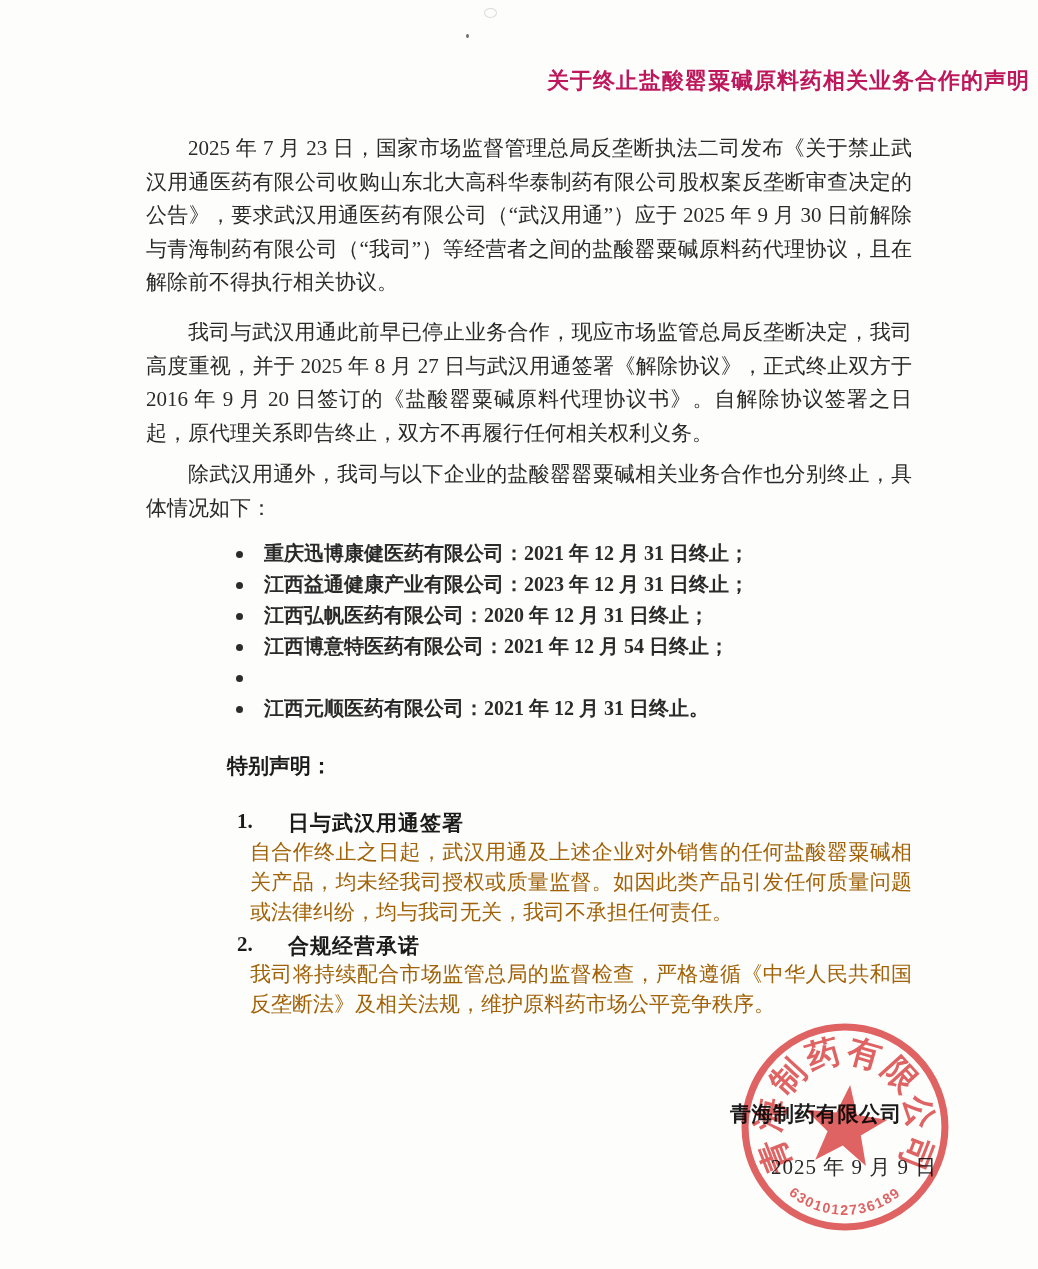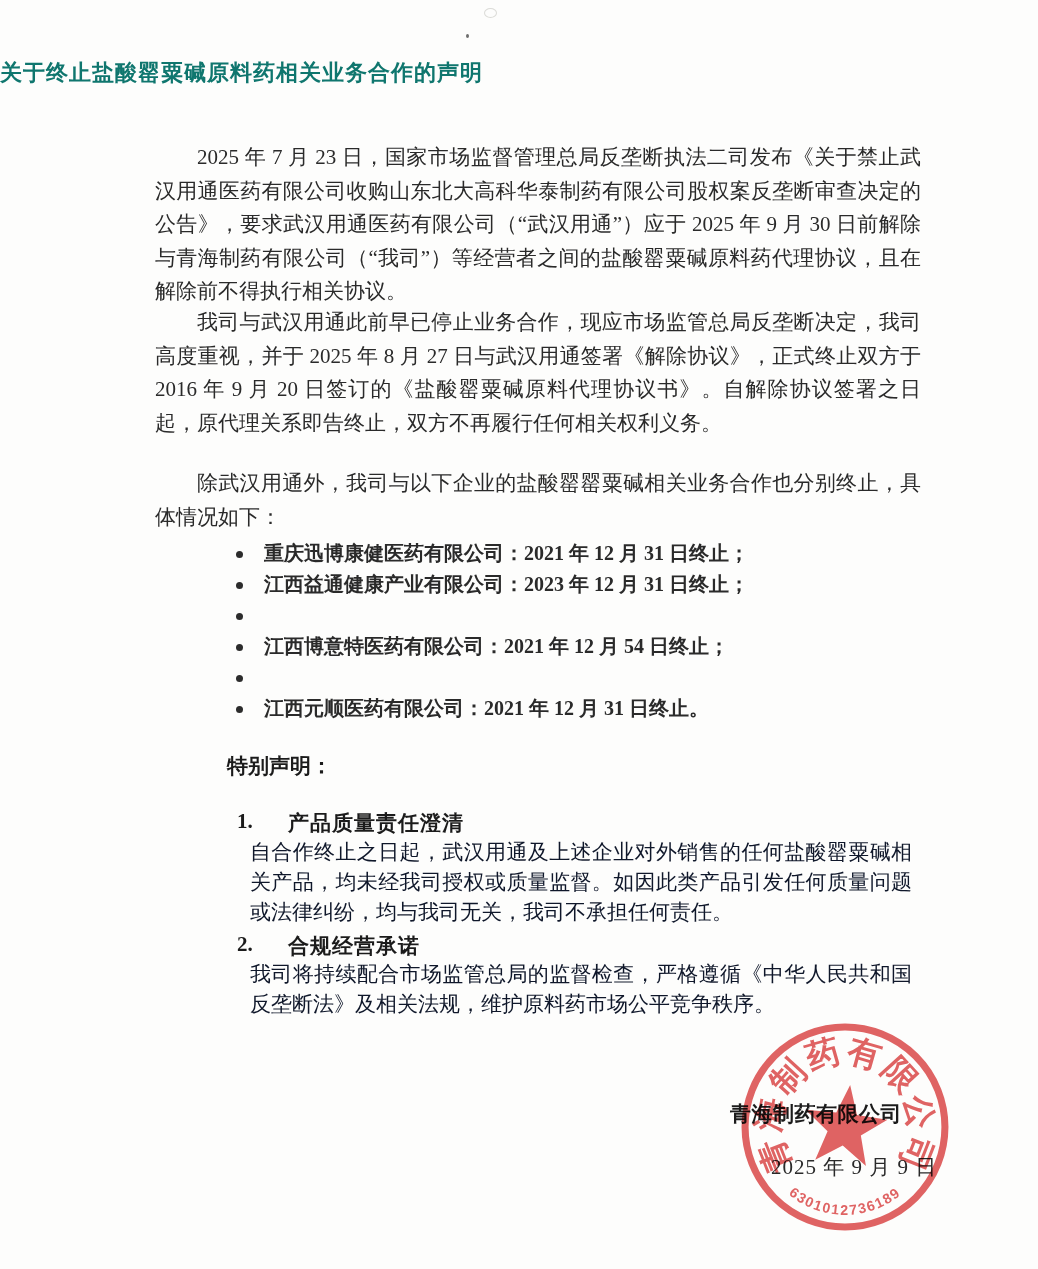--- a/index.html
+++ b/index.html
@@ -7,39 +7,39 @@
   .page {
     position:relative;
     width:1038px; height:1269px;
     background:#fdfdfc;
     overflow:hidden;
     font-family:"Liberation Serif","DejaVu Serif",serif;
     color:#2a2a2a;
   }
   .doc-title {
     position:absolute; top:58px; left:0; right:0;
-    margin:0;
-    text-align:left;
+    margin:8px;
+    text-align:right;
     font-family:"Liberation Sans","DejaVu Sans",sans-serif;
     font-weight:700;
     font-size:22px;
     letter-spacing:1px;
-    color:#0f766e;
+    color:#be185d;
   }
   .para {
     position:absolute; left:142px; width:766px;
-    margin:13px;
+    margin:4px;
     font-size:21px;
     line-height:33.5px;
     text-align:justify;
     text-indent:2em;
     color:#2a2a2a;
   }
   .p1 { top:128px; }
-  .p2 { top:293px; }
+  .p2 { top:312px; }
   .p3 { top:454px; }
   .terminations {
     position:absolute; left:236px; top:540px;
     margin:0; padding:0; list-style:none;
     font-size:20px; color:#2a2a2a;
   }
   .terminations li {
     display:flex; align-items:flex-start;
     height:31px;
     font-weight:bold;
@@ -67,21 +67,21 @@
   .item-line .item-heading {
     font-family:"Liberation Sans","DejaVu Sans",sans-serif;
     letter-spacing:1px;
   }
   .i1 { top:809px; }
   .i2 { top:932px; }
   .item-body {
     position:absolute; left:250px; width:662px;
     margin:0;
     font-size:21px; line-height:29.8px;
-    text-align:justify; color:#0f172a;
+    text-align:justify; color:#a16207;
   }
   .b1 { top:838px; }
   .b2 { top:960px; }
   .sig-company {
     position:absolute; left:730px; top:1100px;
     font-family:"Liberation Sans","DejaVu Sans",sans-serif;
     font-weight:700; font-size:21px; letter-spacing:0.5px;
     color:#1b1b1b;
   }
   .sig-date {
@@ -131,39 +131,40 @@
     <li>
       <span class="bullet-dot"></span>
       <span>重庆迅博康健医药有限公司：2021 年 12 月 31 日终止；</span>
     </li>
     <li>
       <span class="bullet-dot"></span>
       <span>江西益通健康产业有限公司：2023 年 12 月 31 日终止；</span>
     </li>
     <li>
       <span class="bullet-dot"></span>
+      <span>江西弘帆医药有限公司：2020 年 12 月 31 日终止；</span>
     </li>
     <li>
       <span class="bullet-dot"></span>
       <span>江西博意特医药有限公司：2021 年 12 月 54 日终止；</span>
     </li>
     <li>
       <span class="bullet-dot"></span>
     </li>
     <li>
       <span class="bullet-dot"></span>
       <span>江西元顺医药有限公司：2021 年 12 月 31 日终止。</span>
     </li>
   </ul>
 
   <div class="special-heading">特别声明：</div>
 
   <div class="item-line i1">
     <span class="item-num">1.</span>
-    <span class="item-heading">产品质量责任澄清</span>
+    <span class="item-heading">日与武汉用通签署</span>
   </div>
   <p class="item-body b1">自合作终止之日起，武汉用通及上述企业对外销售的任何盐酸罂粟碱相关产品，均未经我司授权或质量监督。如因此类产品引发任何质量问题或法律纠纷，均与我司无关，我司不承担任何责任。</p>
 
   <div class="item-line i2">
     <span class="item-num">2.</span>
     <span class="item-heading">合规经营承诺</span>
   </div>
   <p class="item-body b2">我司将持续配合市场监管总局的监督检查，严格遵循《中华人民共和国反垄断法》及相关法规，维护原料药市场公平竞争秩序。</p>
 
   <div class="sig-company">青海制药有限公司</div>

